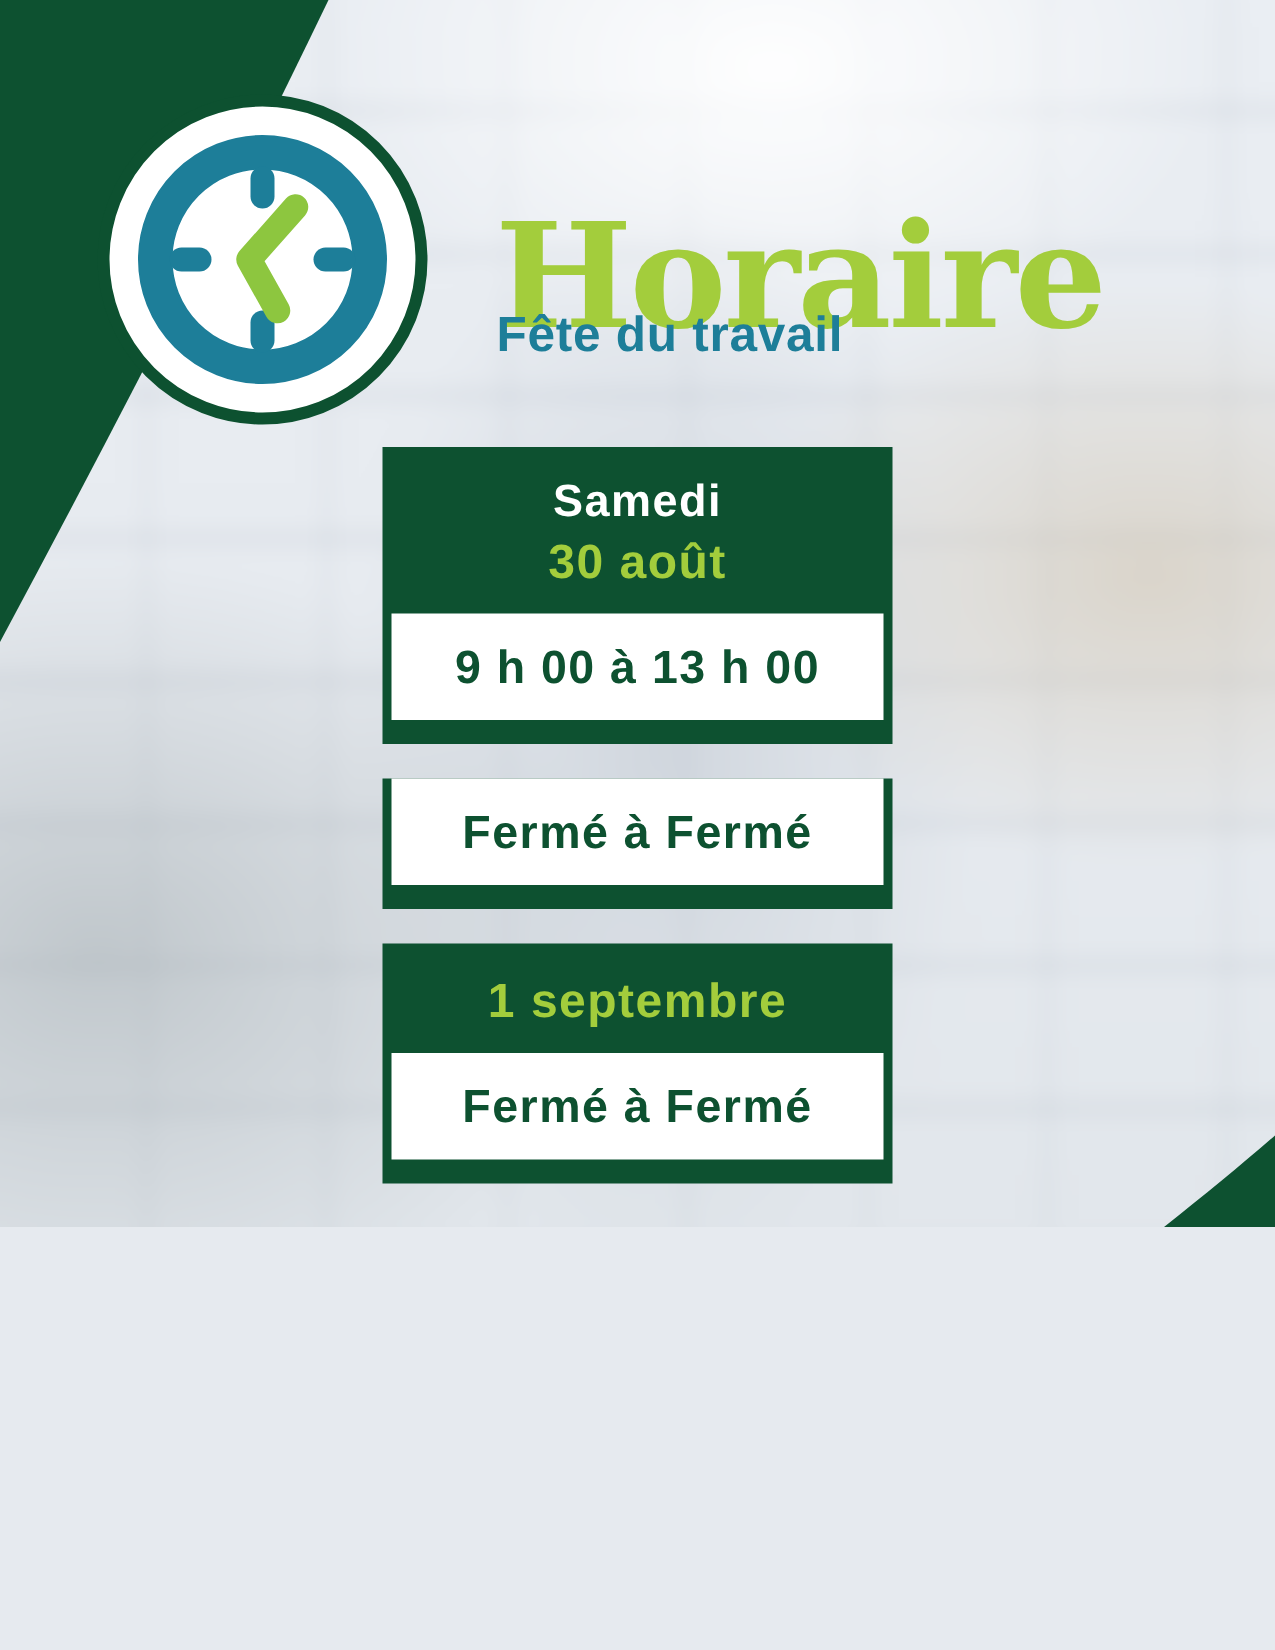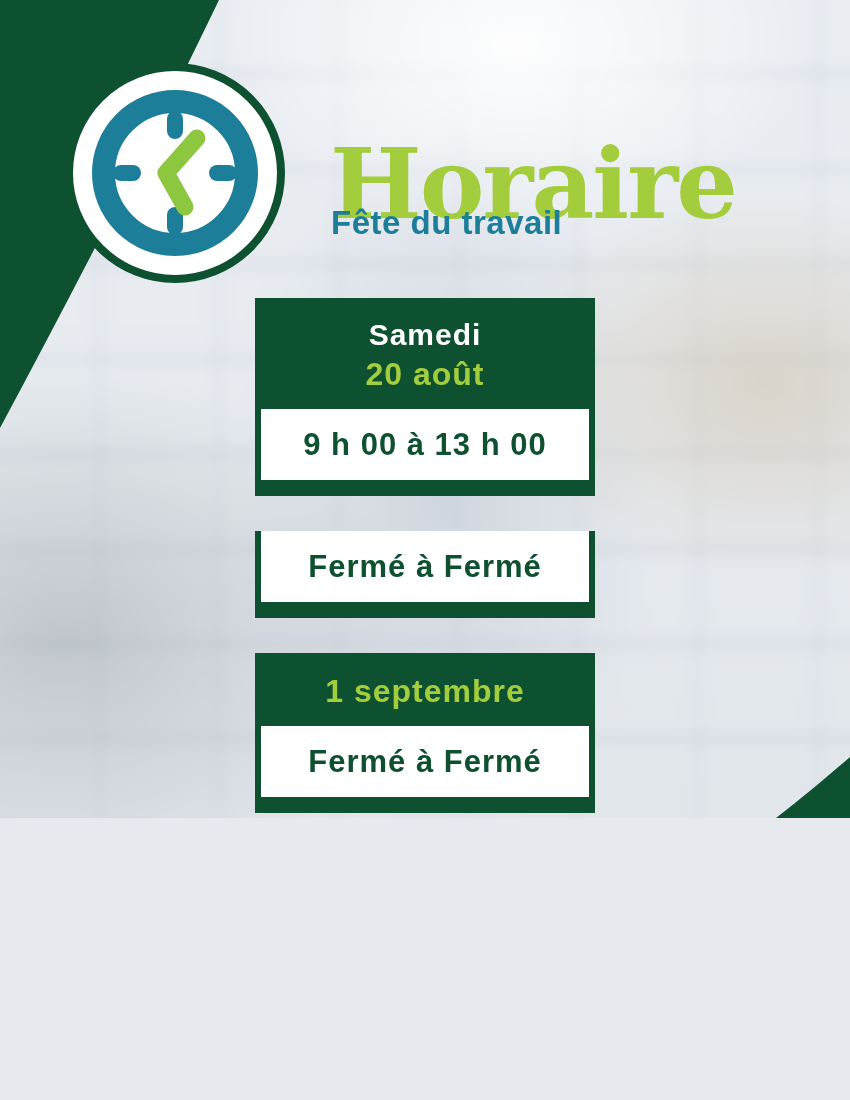--- a/index.html
+++ b/index.html
@@ -49,21 +49,21 @@
     color:var(--light-green);letter-spacing:-2px;
   }
   .subtitle{
     position:absolute;left:331px;top:203px;width:480px;
     font-weight:bold;font-size:33px;line-height:1.2;
     color:var(--teal);letter-spacing:0.5px;
   }
   
   .cards{
     position:absolute;left:255px;top:298px;width:340px;
-    display:flex;flex-direction:column;gap:35px;
+    display:flex;flex-direction:column;gap:23px;
   }
   .card{background:var(--dark-green);}
   .card-header{
     padding:18px 8px 15px 8px;text-align:center;
   }
   .day{
     color:#ffffff;font-weight:bold;font-size:30px;line-height:38px;
     letter-spacing:1px;
   }
   .date{
@@ -111,21 +111,21 @@
   </div>
 
   <h1 class="title">Horaire</h1>
   <div class="subtitle">Fête du travail</div>
 
   <div class="cards">
 
     <section class="card">
       <div class="card-header">
         <div class="day">Samedi</div>
-        <div class="date">20 août</div>
+        <div class="date">30 août</div>
       </div>
       <div class="card-body">
         <div class="hours">9 h 00 à 13 h 00</div>
       </div>
     </section>
 
     <section class="card">
       <div class="card-body">
         <div class="hours">Fermé à Fermé</div>
       </div>

